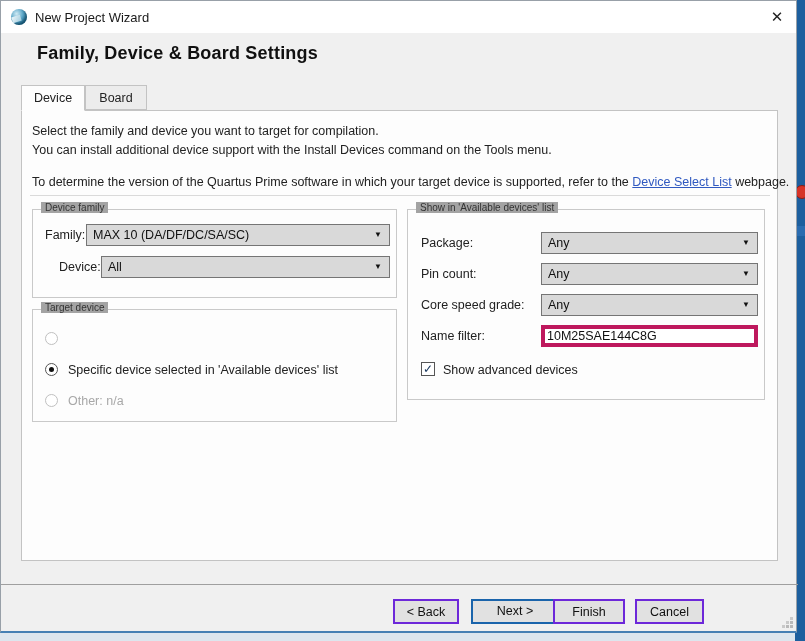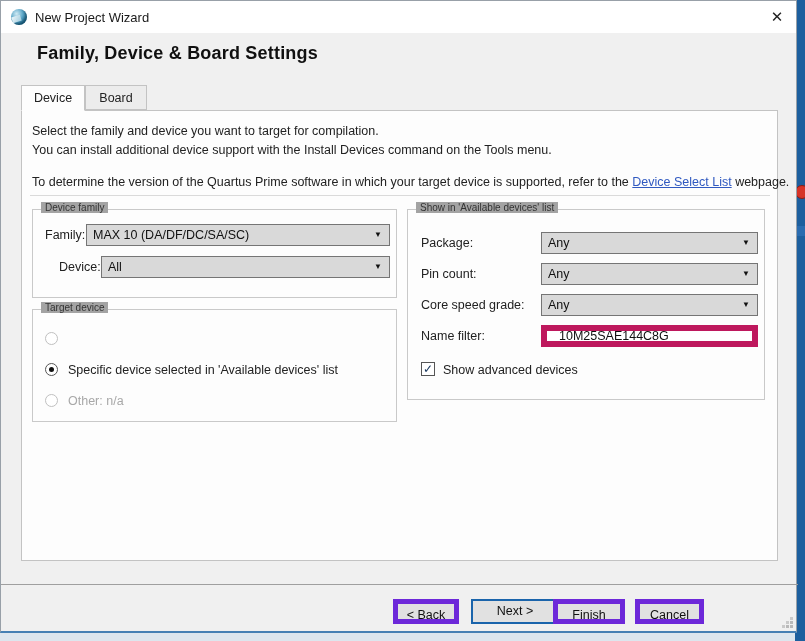--- a/index.html
+++ b/index.html
@@ -42,22 +42,22 @@
   .sep-line { position:absolute; left:8px; top:84px; width:740px; border-top:1px solid #dadada; }
 
   .group { position:absolute; border:1px solid #c9c9c9; background:transparent; }
   .group-title { position:absolute; top:-8px; left:8px; background:#a3a3a3; padding:0 4px;
                  font-size:10px; color:#333; white-space:nowrap; }
 
   .combo { position:absolute; height:22px; background:#d9d9d9; border:1px solid #757575;
            font-size:12.5px; color:#111; line-height:20px; padding-left:6px; cursor:pointer; white-space:nowrap; overflow:hidden; }
   .combo .arr { position:absolute; right:7px; top:0; font-size:8px; line-height:20px; color:#111; }
 
-  .text-input { position:absolute; height:22px; background:#ffffff; border:6px solid #be185d;
-                font-size:12.5px; color:#111; padding-left:12px; font-family:"Liberation Sans",sans-serif; }
+  .text-input { position:absolute; height:22px; background:#ffffff; border:4px solid #be185d;
+                font-size:12.5px; color:#111; padding-left:2px; font-family:"Liberation Sans",sans-serif; }
 
   .radio { position:absolute; width:13px; height:13px; border-radius:50%; background:#fff; border:1px solid #555; }
   .radio.disabled { border-color:#c0c0c0; }
   .radio.selected::after { content:""; position:absolute; left:3px; top:3px; width:5px; height:5px;
                            border-radius:50%; background:#111; }
   .radio-label { position:absolute; font-size:12.5px; color:#222; white-space:nowrap; }
   .radio-label.disabled { color:#a8a8a8; }
 
   .checkbox { position:absolute; width:14px; height:14px; background:#fff; border:1px solid #555;
               font-size:12px; line-height:13px; text-align:center; color:#16355c; cursor:pointer; }
@@ -74,21 +74,21 @@
   .hl-y { background:#d8e32a; padding:1px 8px 0; position:relative; top:-2px; }
   .hl-g { display:inline-block; background:#1e7c1f; width:28px; height:15px; line-height:15px;
           vertical-align:middle; padding-left:2px; position:relative; top:-2px; }
   .hscroll { position:relative; height:17px; background:#f1f1f1; border-top:1px solid #d6d6d6; }
   .scroll-arrow { position:absolute; top:0; width:14px; height:17px; font-size:11px; color:#444;
                   text-align:center; line-height:16px; cursor:pointer; }
   .scroll-left { left:2px; } .scroll-right { right:2px; }
   .scroll-thumb { position:absolute; left:26%; top:1px; width:40%; height:15px; background:#c8c8c8; cursor:grab; }
 
   .btn-sep { position:absolute; left:0; top:583px; width:797px; border-top:1px solid #9f9f9f; }
-  .btn { position:absolute; top:598px; height:25px; background:#e1e1e1; border:5px solid #6d28d9;
+  .btn { position:absolute; top:598px; height:25px; background:#e1e1e1; border:2px solid #6d28d9;
          font-size:12.5px; color:#111; text-align:center; line-height:23px; cursor:pointer; }
   .btn.default { border:2px solid #1a64ab; line-height:21px; }
   .grip { position:absolute; right:3px; bottom:3px; width:3px; height:3px; background:#b9b9b9;
           box-shadow:-4px 0 0 #b9b9b9, 0 -4px 0 #b9b9b9, -8px 0 0 #c9c9c9, 0 -8px 0 #c9c9c9, -4px -4px 0 #c9c9c9; }
 </style>
 </head>
 <body>
 
 <div class="bg-strip">
   <div class="bg-red-icon"></div>

